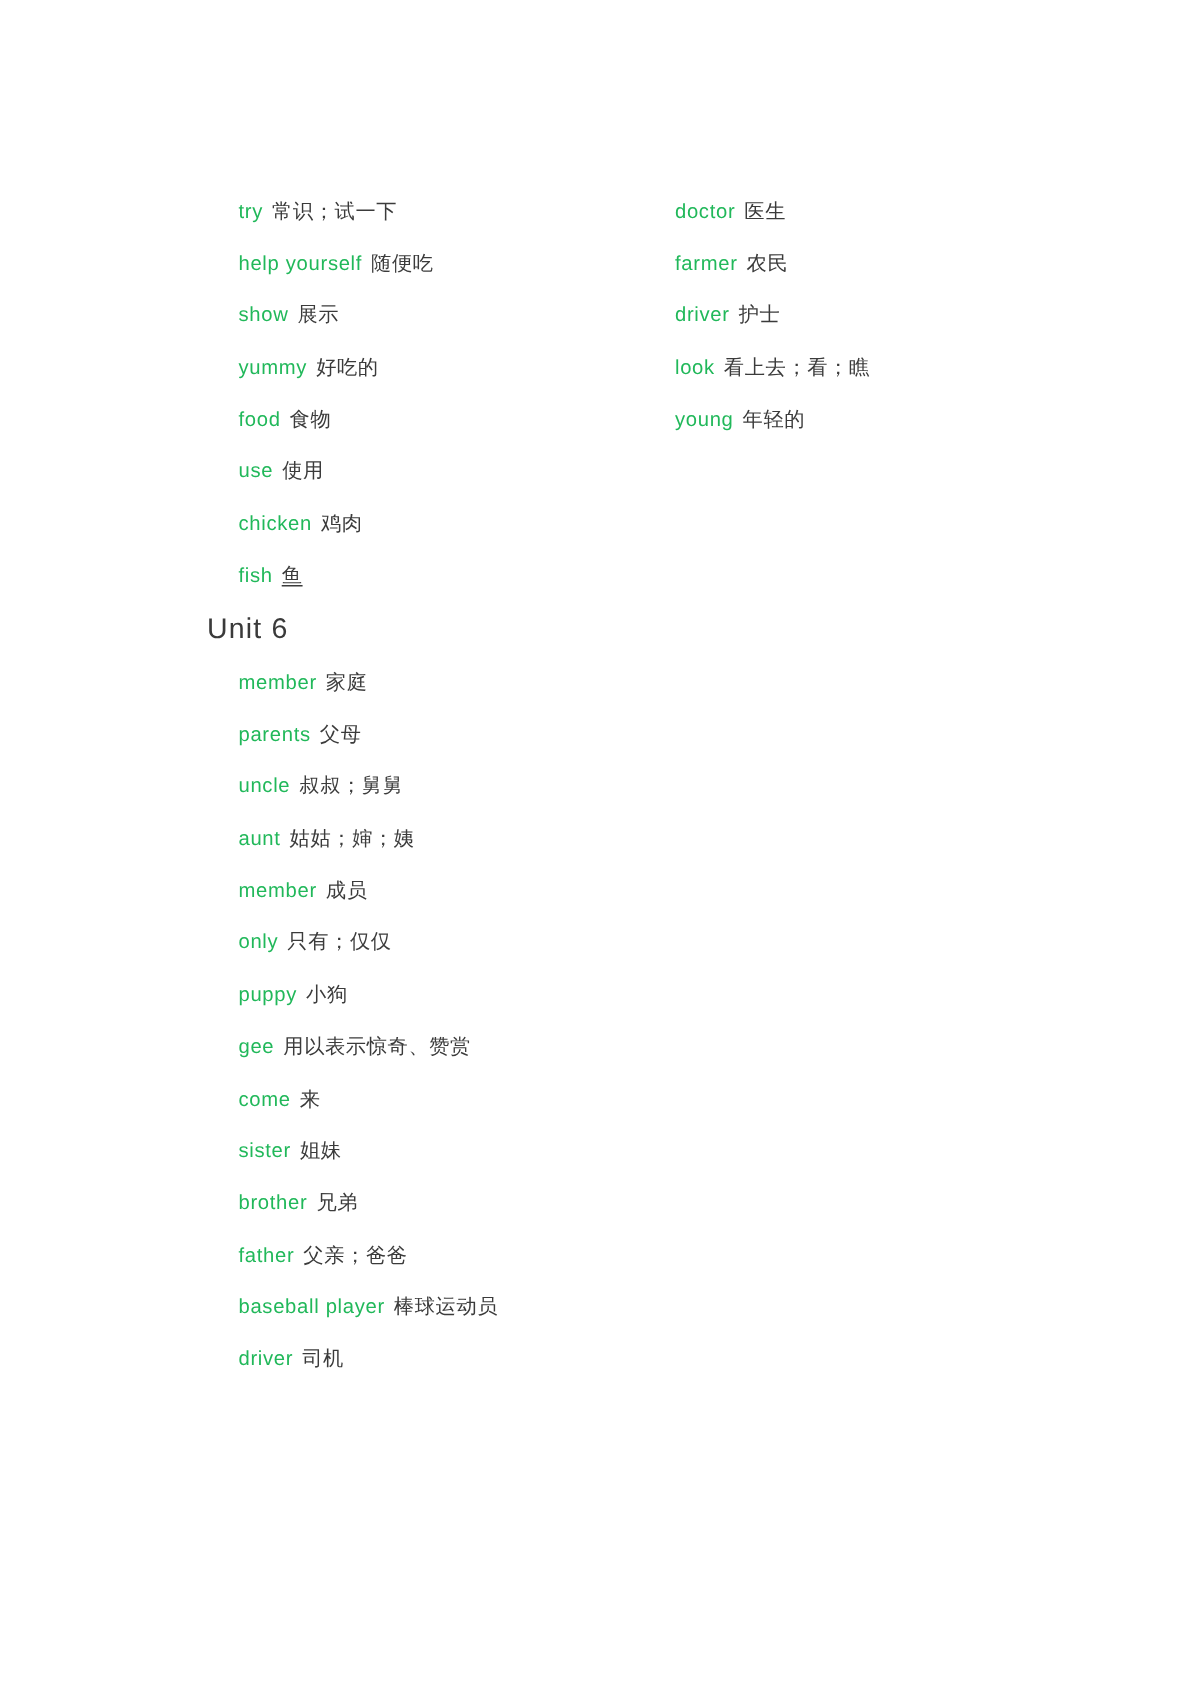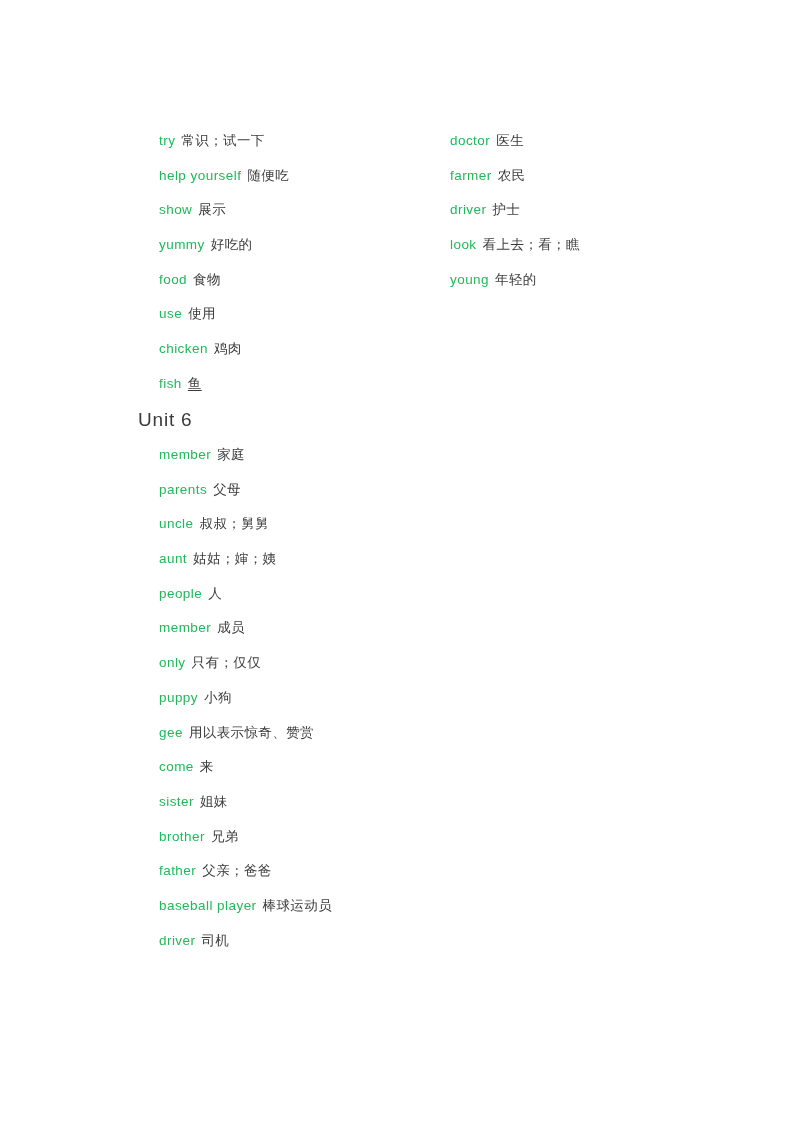--- a/index.html
+++ b/index.html
@@ -107,21 +107,20 @@
         </div>
     </div>
 
     <div class="unit-heading">Unit  6</div>
 
     <div class="unit-list">
         <div class="entry"><span class="term">member</span><span class="gloss">家庭</span></div>
         <div class="entry"><span class="term">parents</span><span class="gloss">父母</span></div>
         <div class="entry"><span class="term">uncle</span><span class="gloss">叔叔；舅舅</span></div>
         <div class="entry"><span class="term">aunt</span><span class="gloss">姑姑；婶；姨</span></div>
-        <div class="entry"><span class="term">people</span><span class="gloss">人</span></div>
         <div class="entry"><span class="term">member</span><span class="gloss">成员</span></div>
         <div class="entry"><span class="term">only</span><span class="gloss">只有；仅仅</span></div>
         <div class="entry"><span class="term">puppy</span><span class="gloss">小狗</span></div>
         <div class="entry"><span class="term">gee</span><span class="gloss">用以表示惊奇、赞赏</span></div>
         <div class="entry"><span class="term">come</span><span class="gloss">来</span></div>
         <div class="entry"><span class="term">sister</span><span class="gloss">姐妹</span></div>
         <div class="entry"><span class="term">brother</span><span class="gloss">兄弟</span></div>
         <div class="entry"><span class="term">father</span><span class="gloss">父亲；爸爸</span></div>
         <div class="entry"><span class="term">baseball  player</span><span class="gloss">棒球运动员</span></div>
         <div class="entry"><span class="term">driver</span><span class="gloss">司机</span></div>

